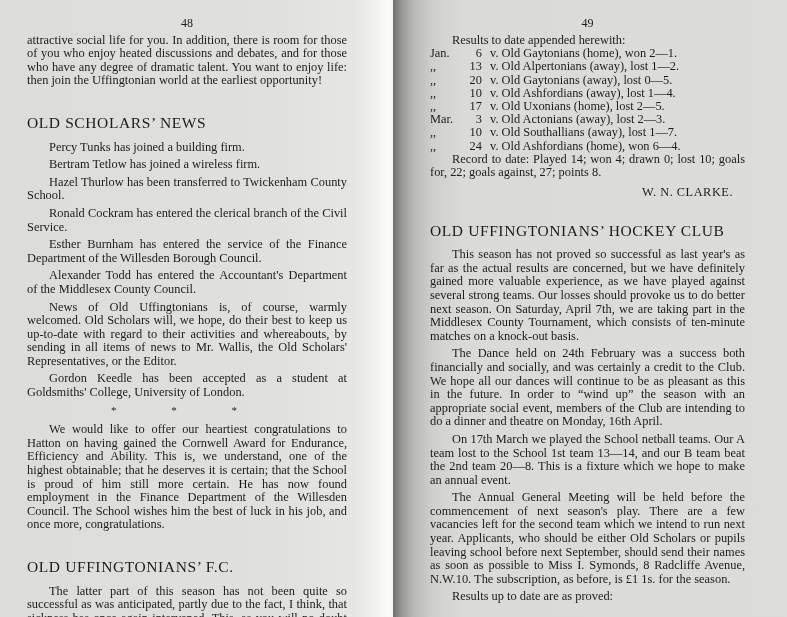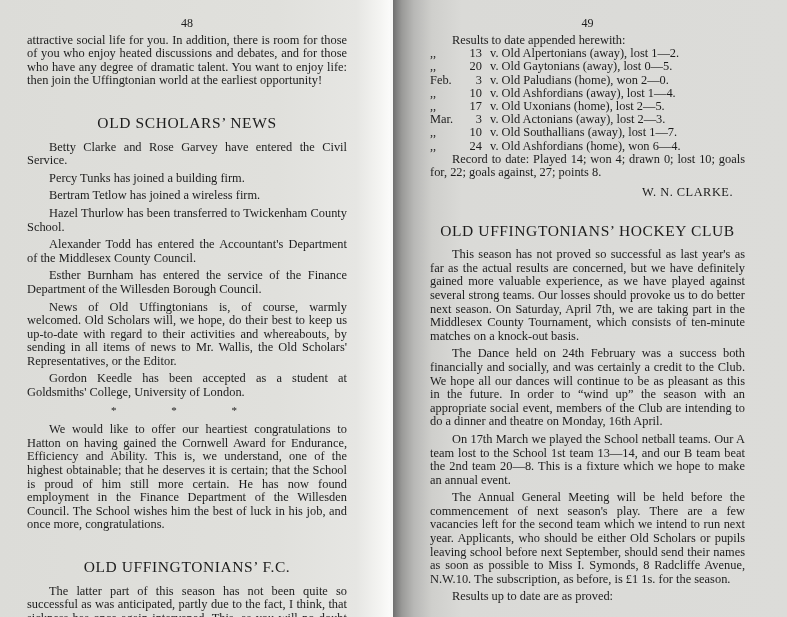--- a/index.html
+++ b/index.html
@@ -23,76 +23,76 @@
   .gutter-line {
     position:absolute; left:390px; top:0; width:3px; height:617px; background:#f8f8f6;
   }
   .content { position:absolute; font-size:12.4px; line-height:13.6px; }
   .left-content { left:27px; top:17px; width:320px; }
   .right-content { left:38px; top:17px; width:315px; }
   .page-num { text-align:center; font-size:12px; margin-bottom:3px; }
   p { margin:0 0 4px 0; text-align:justify; }
   p.indent { text-indent:22px; }
   .heading {
-    text-align:center; font-size:15.5px; letter-spacing:0.6px;
+    text-align:left; font-size:15.5px; letter-spacing:0.6px;
     margin:28px 0 11px 0; font-weight:normal;
   }
   .stars { text-align:center; letter-spacing:26px; margin:2px 0 6px 0; font-size:11px; }
   .results-intro { text-indent:22px; margin:0; }
   table.res { border-collapse:collapse; font-size:12.4px; line-height:13.2px; }
   table.res td { padding:0; white-space:nowrap; vertical-align:top; }
   td.m { width:32px; }
   td.d { width:20px; text-align:right; padding-right:8px !important; }
   .sig { text-align:right; margin:6px 12px 4px 0; letter-spacing:0.5px; }
 </style>
 </head>
 <body>
 
 <div class="page page-left">
   <div class="content left-content">
     <div class="page-num">48</div>
     <p>attractive social life for you. In addition, there is room for those of you who enjoy heated discussions and debates, and for those who have any degree of dramatic talent. You want to enjoy life: then join the Uffingtonian world at the earliest opportunity!</p>
 
     <h2 class="heading">OLD SCHOLARS’ NEWS</h2>
-    <p class="indent">Betty Clarke and Rose Garvey have entered the Civil Service.</p>
     <p class="indent">Percy Tunks has joined a building firm.</p>
     <p class="indent">Bertram Tetlow has joined a wireless firm.</p>
     <p class="indent">Hazel Thurlow has been transferred to Twickenham County School.</p>
+    <p class="indent">Ronald Cockram has entered the clerical branch of the Civil Service.</p>
+    <p class="indent">Esther Burnham has entered the service of the Finance Department of the Willesden Borough Council.</p>
     <p class="indent">Alexander Todd has entered the Accountant's Department of the Middlesex County Council.</p>
-    <p class="indent">Esther Burnham has entered the service of the Finance Department of the Willesden Borough Council.</p>
     <p class="indent">News of Old Uffingtonians is, of course, warmly welcomed. Old Scholars will, we hope, do their best to keep us up-to-date with regard to their activities and whereabouts, by sending in all items of news to Mr. Wallis, the Old Scholars' Representatives, or the Editor.</p>
     <p class="indent">Gordon Keedle has been accepted as a student at Goldsmiths' College, University of London.</p>
     <div class="stars">* * *</div>
     <p class="indent">We would like to offer our heartiest congratulations to Hatton on having gained the Cornwell Award for Endurance, Efficiency and Ability. This is, we understand, one of the highest obtainable; that he deserves it is certain; that the School is proud of him still more certain. He has now found employment in the Finance Department of the Willesden Council. The School wishes him the best of luck in his job, and once more, congratulations.</p>
 
     <h2 class="heading">OLD UFFINGTONIANS’ F.C.</h2>
     <p class="indent">The latter part of this season has not been quite so successful as was anticipated, partly due to the fact, I think, that sickness has once again intervened. This, as you will no doubt realise, has severely handicapped us, and at times we have experienced great difficulty in fielding a full and satisfactory eleven. Since our last report we have won three games, the last match being against the Old Ashfordians, whom we defeated by six clear goals, surely a revival of the Uffingtonian grit and perseverance.</p>
   </div>
 </div>
 
 <div class="page page-right">
   <div class="content right-content">
     <div class="page-num">49</div>
     <p class="results-intro">Results to date appended herewith:</p>
     <table class="res">
       <tbody>
+          <tr>
+            <td class="m">Jan.</td>
+            <td class="d">6</td>
+            <td>v. Old Gaytonians (home), won 2—1.</td>
+          </tr>
       <tr>
             <td class="m">,,</td>
             <td class="d">13</td>
             <td>v. Old Alpertonians (away), lost 1—2.</td>
           </tr>
       <tr>
             <td class="m">,,</td>
             <td class="d">20</td>
             <td>v. Old Gaytonians (away), lost 0—5.</td>
-          </tr>
-      <tr>
-            <td class="m">Feb.</td>
-            <td class="d">3</td>
-            <td>v. Old Paludians (home), won 2—0.</td>
           </tr>
       <tr>
             <td class="m">,,</td>
             <td class="d">10</td>
             <td>v. Old Ashfordians (away), lost 1—4.</td>
           </tr>
       <tr>
             <td class="m">,,</td>
             <td class="d">17</td>
             <td>v. Old Uxonians (home), lost 2—5.</td>

